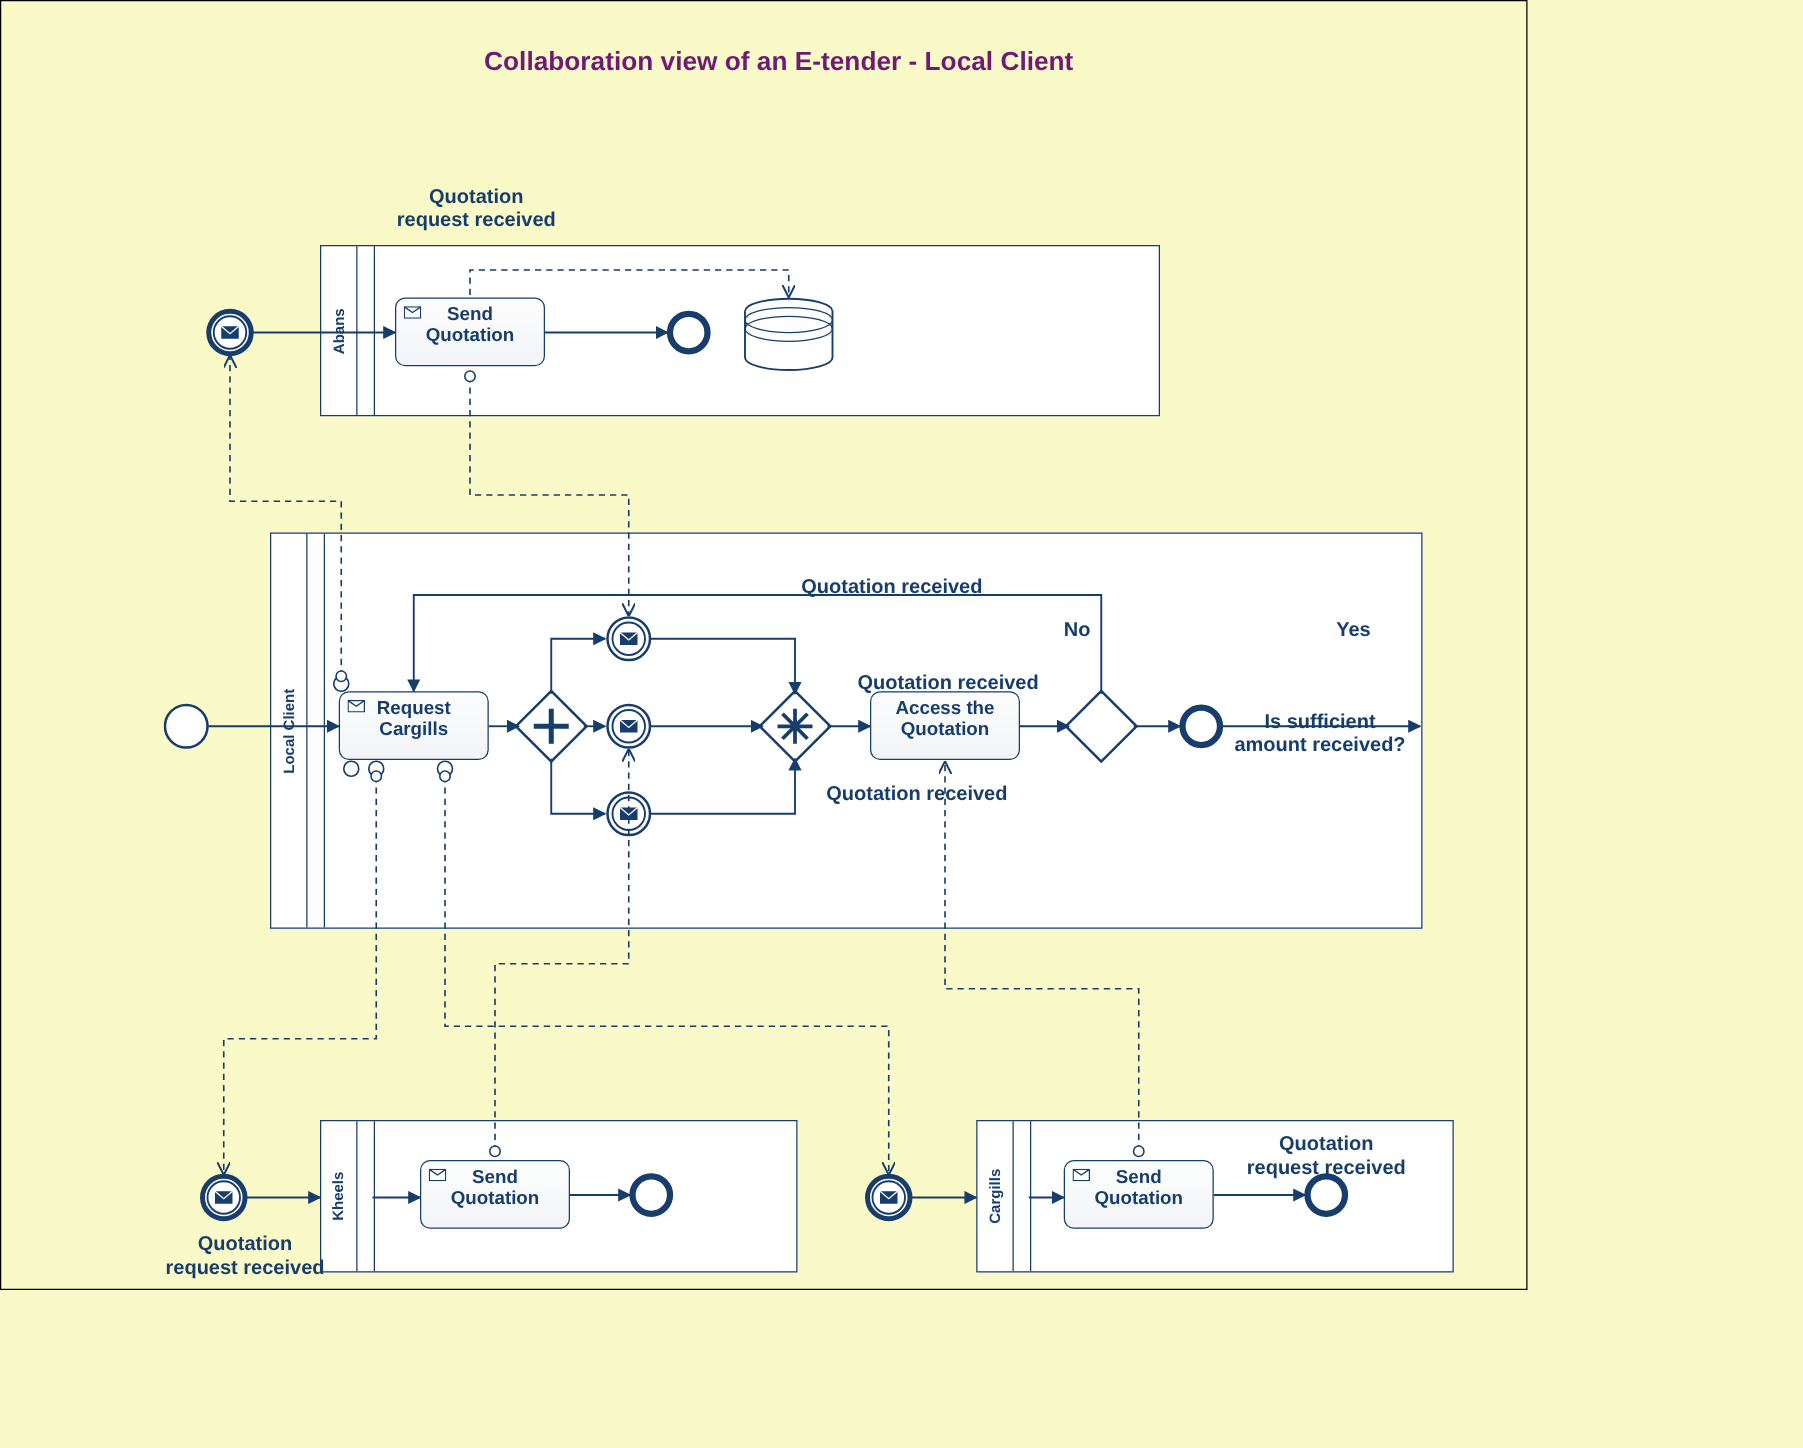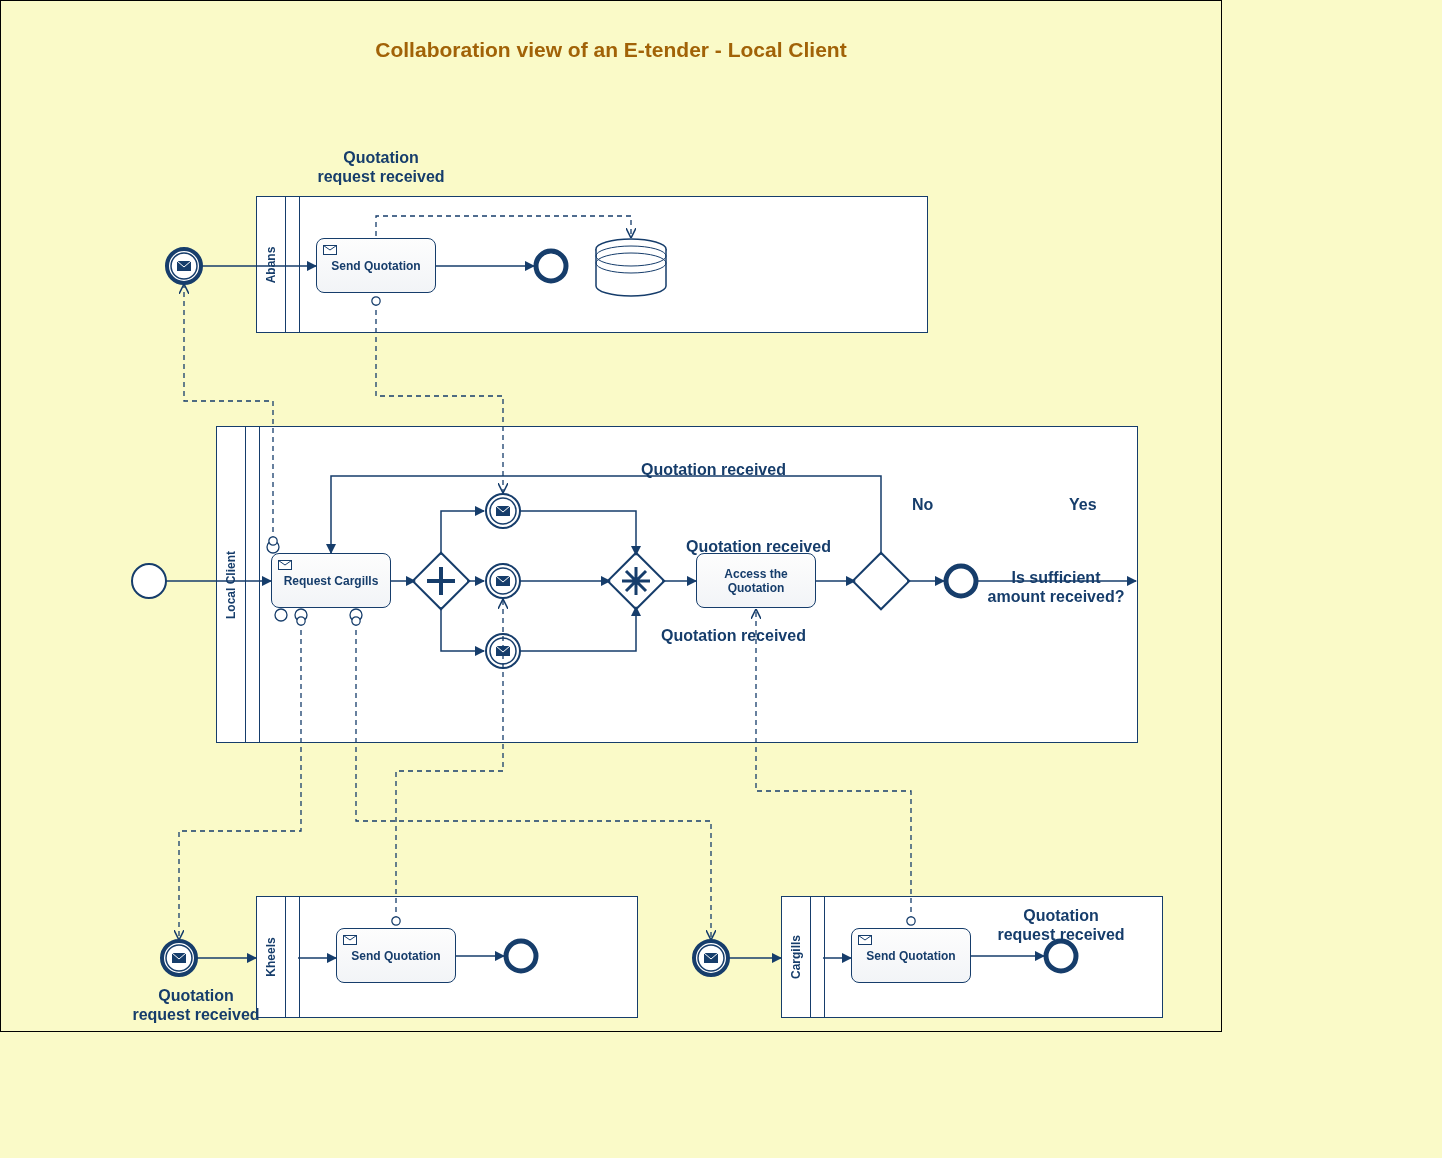--- a/index.html
+++ b/index.html
@@ -15,27 +15,27 @@
     position: absolute;
     left: 0;
     top: 0;
     width: 1220px;
     height: 1030px;
     border: 1px solid #000;
     background: #fafac8;
   }
   .title {
     position: absolute;
-    left: 0;
+    left: 12px;
     top: 35px;
     width: 1220px;
     text-align: center;
     font-weight: bold;
     font-size: 21px;
-    color: #a16207;
+    color: #701a75;
     line-height: 1.3;
   }
   .pool {
     position: absolute;
     border: 1.5px solid #163d6b;
     background: #fff;
   }
   .pool-header {
     position: absolute;
     left: 0;
@@ -61,24 +61,23 @@
     bottom: 0;
     width: 14px;
     border-right: 1.5px solid #163d6b;
   }
   .task {
     position: absolute;
     border: 1.5px solid #163d6b;
     border-radius: 8px;
     background: linear-gradient(#fdfdfd, #f2f4f7);
     display: flex;
-    align-items: center;
     justify-content: center;
     text-align: center;
-    font-size: 12px;
+    font-size: 15px;
     font-weight: bold;
     color: #163d6b;
     box-sizing: border-box;
     padding: 4px;
   }
   .task .envelope-corner {
     position: absolute;
     left: 6px;
     top: 6px;
   }
@@ -164,21 +163,21 @@
     <svg class="envelope-corner" width="14" height="10">
         <rect x="0.5" y="0.5" width="13" height="9" fill="#fff" stroke="#163d6b" stroke-width="1"></rect>
         <path d="M0.5 0.5 L7 5 L13.5 0.5" fill="none" stroke="#163d6b" stroke-width="1"></path>
       </svg>
   </div>
   <div class="label" style="left:995px; top:905px; width:130px;">Quotation request received</div>
 
   <div class="label" style="left:640px; top:459px;">Quotation received</div>
   <div class="label" style="left:685px; top:536px;">Quotation received</div>
   <div class="label" style="left:660px; top:625px;">Quotation received</div>
-  <div class="label" style="left:911px; top:494px;">No</div>
+  <div class="label" style="left:850px; top:494px;">No</div>
   <div class="label" style="left:1068px; top:494px;">Yes</div>
   <div class="label" style="left:980px; top:567px; width:150px;">Is sufficient amount received?</div>
 
   <svg class="overlay" width="1220" height="1030">
     <defs>
       <marker id="arrow" viewBox="0 0 10 10" refX="9" refY="5" markerWidth="7" markerHeight="7" orient="auto-start-reverse">
         <path d="M0 0 L10 5 L0 10 z" fill="#163d6b"></path>
       </marker>
       <marker id="openarrow" viewBox="0 0 10 10" refX="9" refY="5" markerWidth="8" markerHeight="8" orient="auto-start-reverse">
         <path d="M0 0 L10 5 L0 10" fill="none" stroke="#163d6b" stroke-width="1.5"></path>

